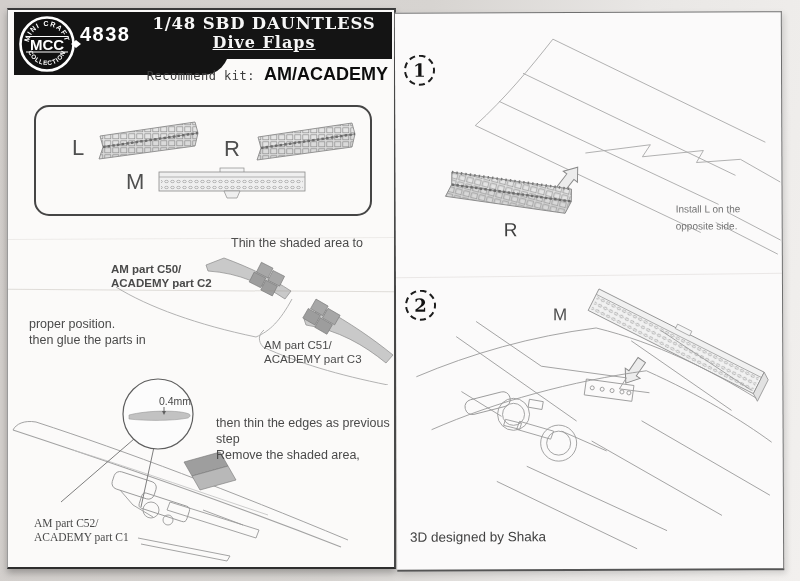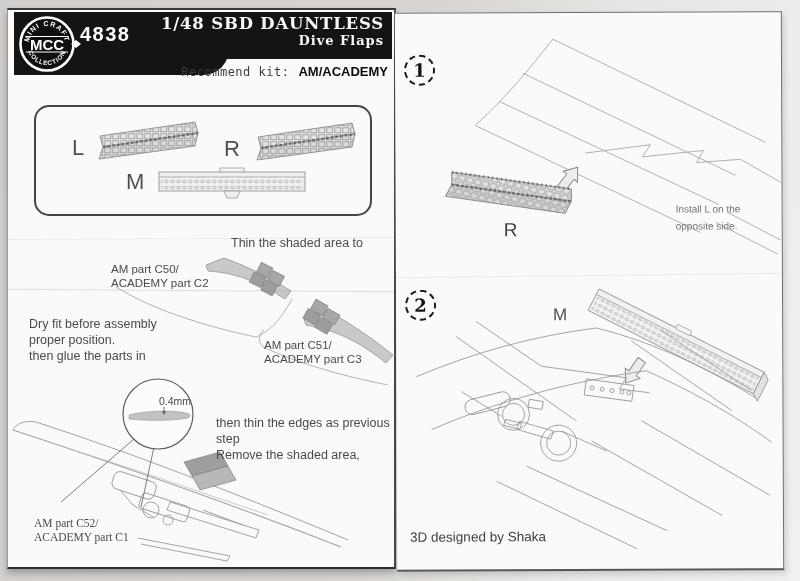--- a/index.html
+++ b/index.html
@@ -49,29 +49,29 @@
         <textPath href="#arcT" startOffset="50%" text-anchor="middle">MINI CRAFT</textPath>
       </text>
       <text font-size="6.3" font-weight="bold" fill="#ffffff" letter-spacing="0.8">
         <textPath href="#arcB" startOffset="50%" text-anchor="middle">COLLECTION</textPath>
       </text>
       <text x="29" y="35.5" text-anchor="middle" font-size="15" font-weight="bold" fill="#ffffff">MCC</text>
     </svg>
 
     <div class="abs" style="left:72px;top:13px;color:#fff;font-weight:bold;font-size:20px;letter-spacing:1.5px;">4838</div>
 
-    <div class="abs" style="right:10px;top:4px;width:240px;text-align:right;color:#f7f7f7;
+    <div class="abs" style="right:10px;top:4px;width:240px;text-align:center;color:#f7f7f7;
                             font-family:'DejaVu Serif',serif;font-weight:bold;">
       <div style="font-size:16.5px;letter-spacing:0.8px;">1/48 SBD DAUNTLESS</div>
-      <div style="font-size:13px;letter-spacing:1px;">Dive Flaps</div>
+      <div style="font-size:16px;letter-spacing:1px;text-decoration:underline;">Dive Flaps</div>
     </div>
 
     <div class="abs" style="right:6px;top:54px;display:flex;gap:9px;align-items:baseline;">
       <span style="font-family:'DejaVu Sans Mono',monospace;font-size:12px;color:#3c3c3c;letter-spacing:0.5px;">Recommend kit:</span>
-      <span style="font-weight:bold;font-size:13px;color:#0d0d0d;">AM/ACADEMY</span>
+      <span style="font-weight:bold;font-size:18px;color:#0d0d0d;">AM/ACADEMY</span>
     </div>
 
     <div class="abs" style="left:26px;top:95px;width:334px;height:107px;border:2px solid #454545;border-radius:15px;">
       <div class="abs boxlabel" style="left:36px;top:28px;">L</div>
       <svg class="abs" style="left:60px;top:12px;" width="105" height="44">
         <defs>
             <pattern id="pfA" width="8" height="7" patternUnits="userSpaceOnUse">
           <rect x="0.8" y="0.8" width="6" height="5" fill="none" stroke="#8d8d8d" stroke-width="0.7"></rect>
             </pattern>
           </defs>
@@ -126,26 +126,25 @@
         <rect x="300" y="70" width="14" height="11" fill="#a7a7a7" stroke="#787878" stroke-width="0.6"></rect>
         <rect x="315" y="72" width="14" height="11" fill="#a7a7a7" stroke="#787878" stroke-width="0.6"></rect>
         <rect x="298" y="82" width="14" height="11" fill="#9d9d9d" stroke="#787878" stroke-width="0.6"></rect>
         <rect x="313" y="84" width="14" height="11" fill="#9d9d9d" stroke="#787878" stroke-width="0.6"></rect>
       </g>
     </svg>
 
     <div class="abs note" style="left:223px;top:225px;">
       <div>Thin the shaded area to</div>
     </div>
-    <div class="abs plabel" style="left:103px;top:252px;">
+    <div class="abs plabel" style="left:103px;top:252px;font-weight:bold;">
       <div>AM part C50/</div>
       <div>ACADEMY part C2</div>
     </div>
     <div class="abs note" style="left:21px;top:306px;">
-      <div>Dry fit before assembly</div>
       <div>proper position.</div>
       <div>then glue the parts in</div>
     </div>
     <div class="abs plabel" style="left:256px;top:328px;">
       <div>AM part C51/</div>
       <div>ACADEMY part C3</div>
     </div>
 
     <svg class="abs" style="left:0;top:360px;" width="386" height="195">
       <path d="M5,60 C90,88 200,125 333,177" fill="none" stroke="#a3a3a3" stroke-width="1.1"></path>

